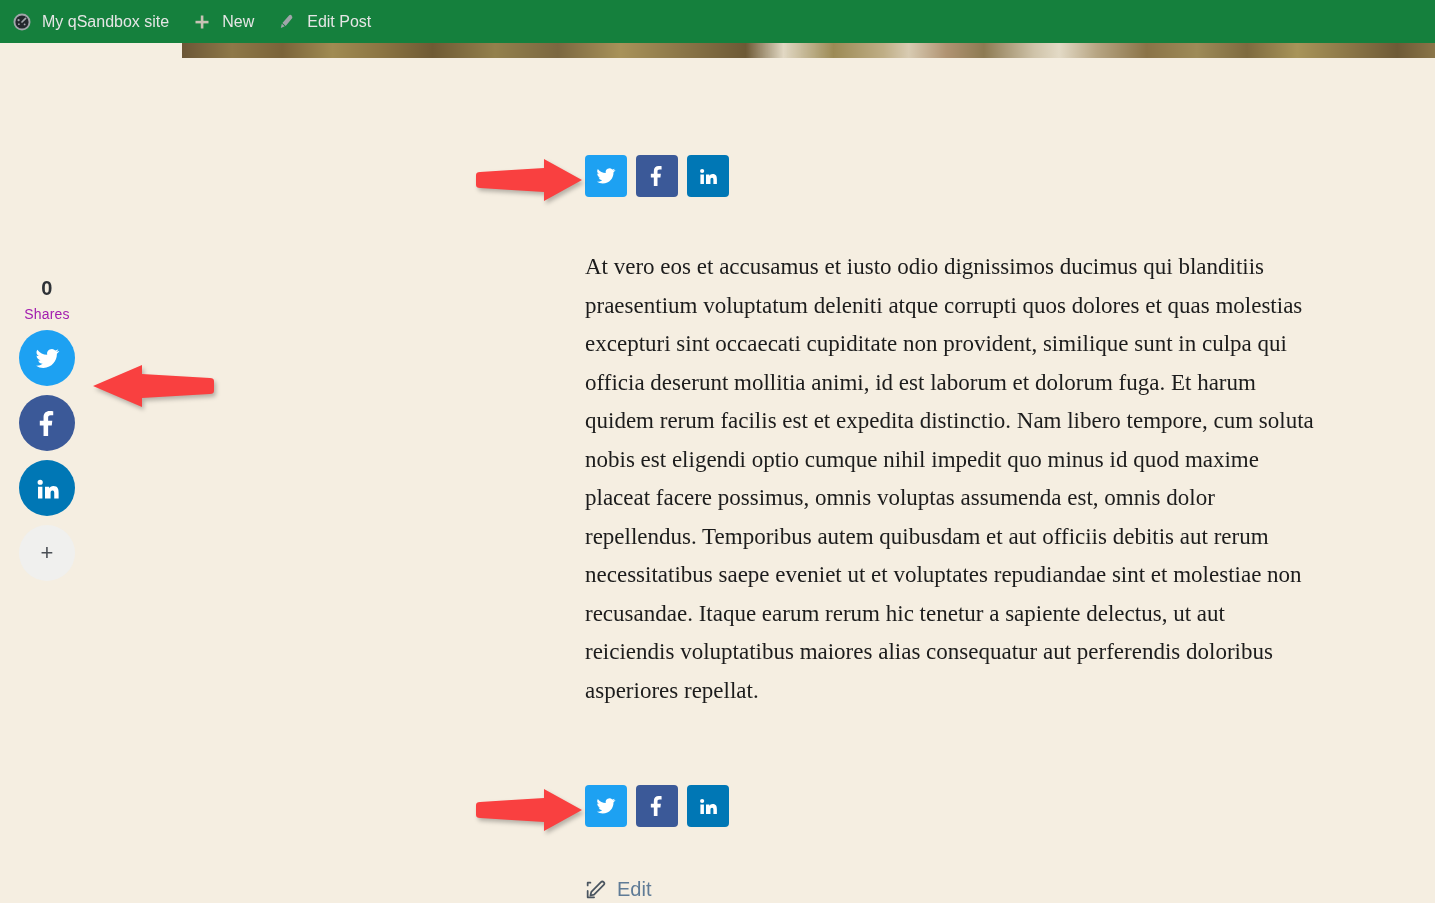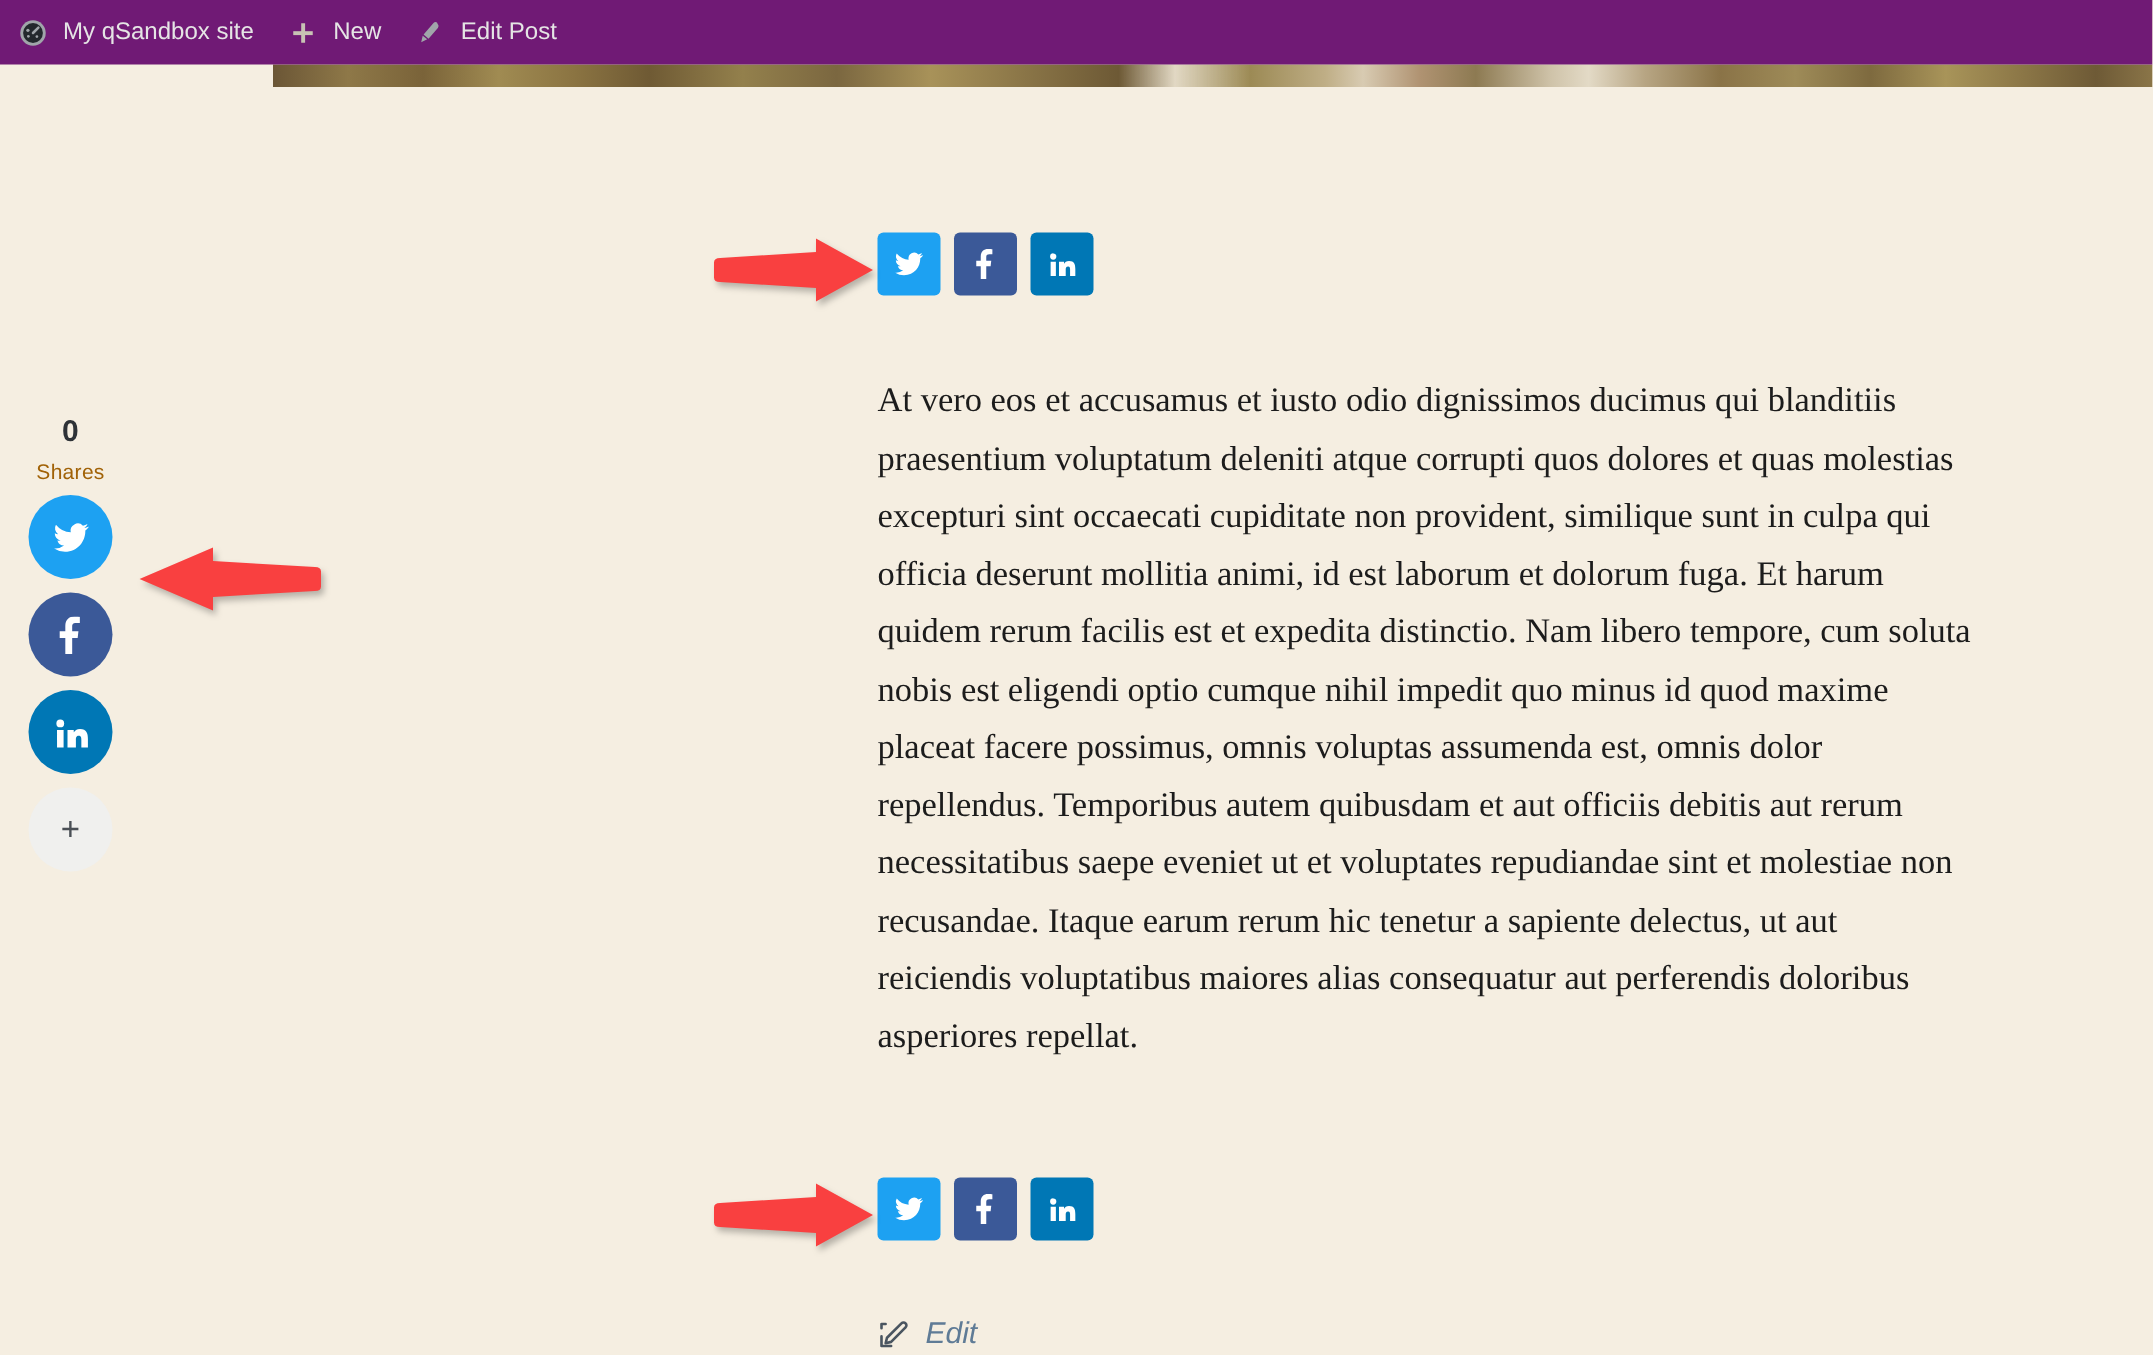--- a/index.html
+++ b/index.html
@@ -12,21 +12,21 @@
     overflow: hidden;
     position: relative;
   }
 
   
   #admin-bar {
     position: absolute;
     top: 0; left: 0;
     width: 1435px;
     height: 43px;
-    background: #701a75;
+    background: #15803d;
     display: flex;
     align-items: center;
     z-index: 50;
   }
   .ab-item {
     display: flex;
     align-items: center;
     height: 43px;
     padding: 0 11px;
     color: #e5e5e5;
@@ -78,21 +78,21 @@
   }
   #share-count-number {
     font-size: 20px;
     font-weight: bold;
     color: #2e3237;
     line-height: 1;
     letter-spacing: 0.3px;
   }
   #share-count-label {
     font-size: 14px;
-    color: #a16207;
+    color: #a21caf;
     line-height: 1;
     margin-top: 9px;
     letter-spacing: 0.2px;
   }
   .float-btn {
     width: 56px;
     height: 56px;
     border-radius: 50%;
     display: flex;
     align-items: center;
@@ -157,21 +157,20 @@
     position: absolute;
     left: 584px;
     top: 878px;
     display: flex;
     align-items: center;
     gap: 11px;
     color: #5a7a99;
     font-size: 20px;
     cursor: pointer;
     font-family: "Liberation Sans", sans-serif;
-    font-style: italic;
   }
   #edit-icon { color: #4a5560; display: inline-flex; }
   #edit-label { color: #5f7b96; }
 
   
   .arrow {
     position: absolute;
     z-index: 40;
     pointer-events: none;
     filter: drop-shadow(2px 3px 2px rgba(0,0,0,0.26));

